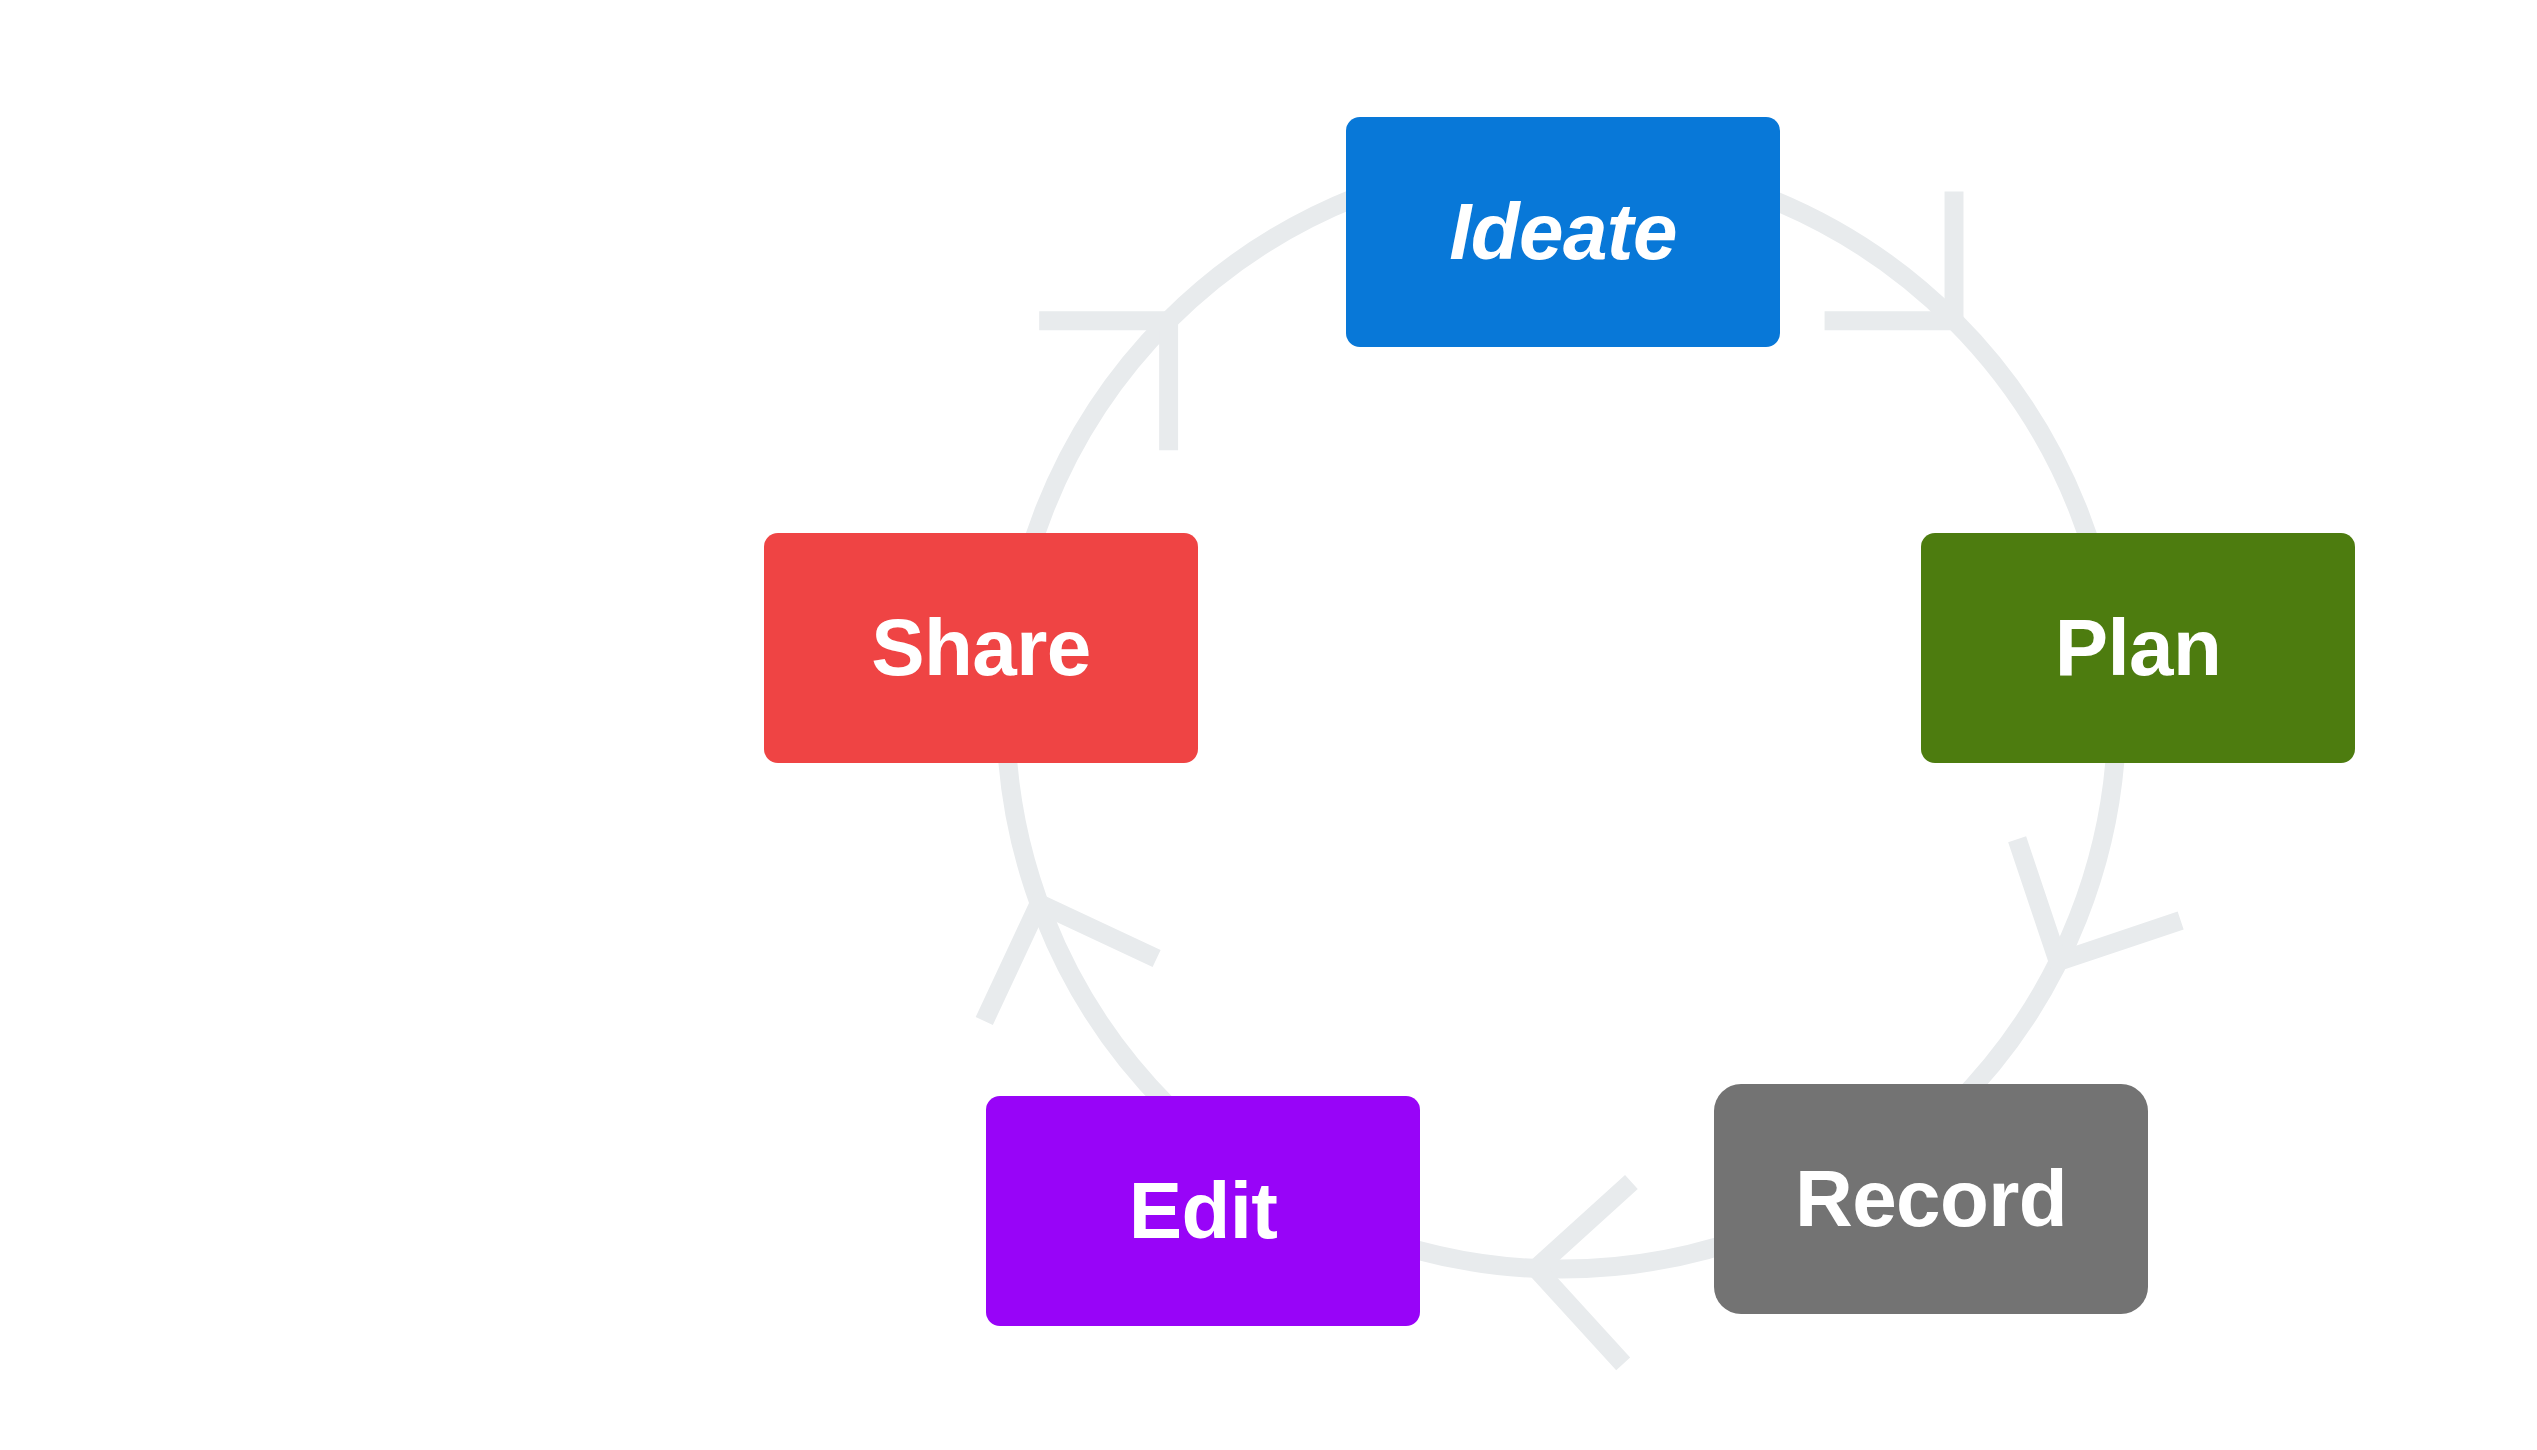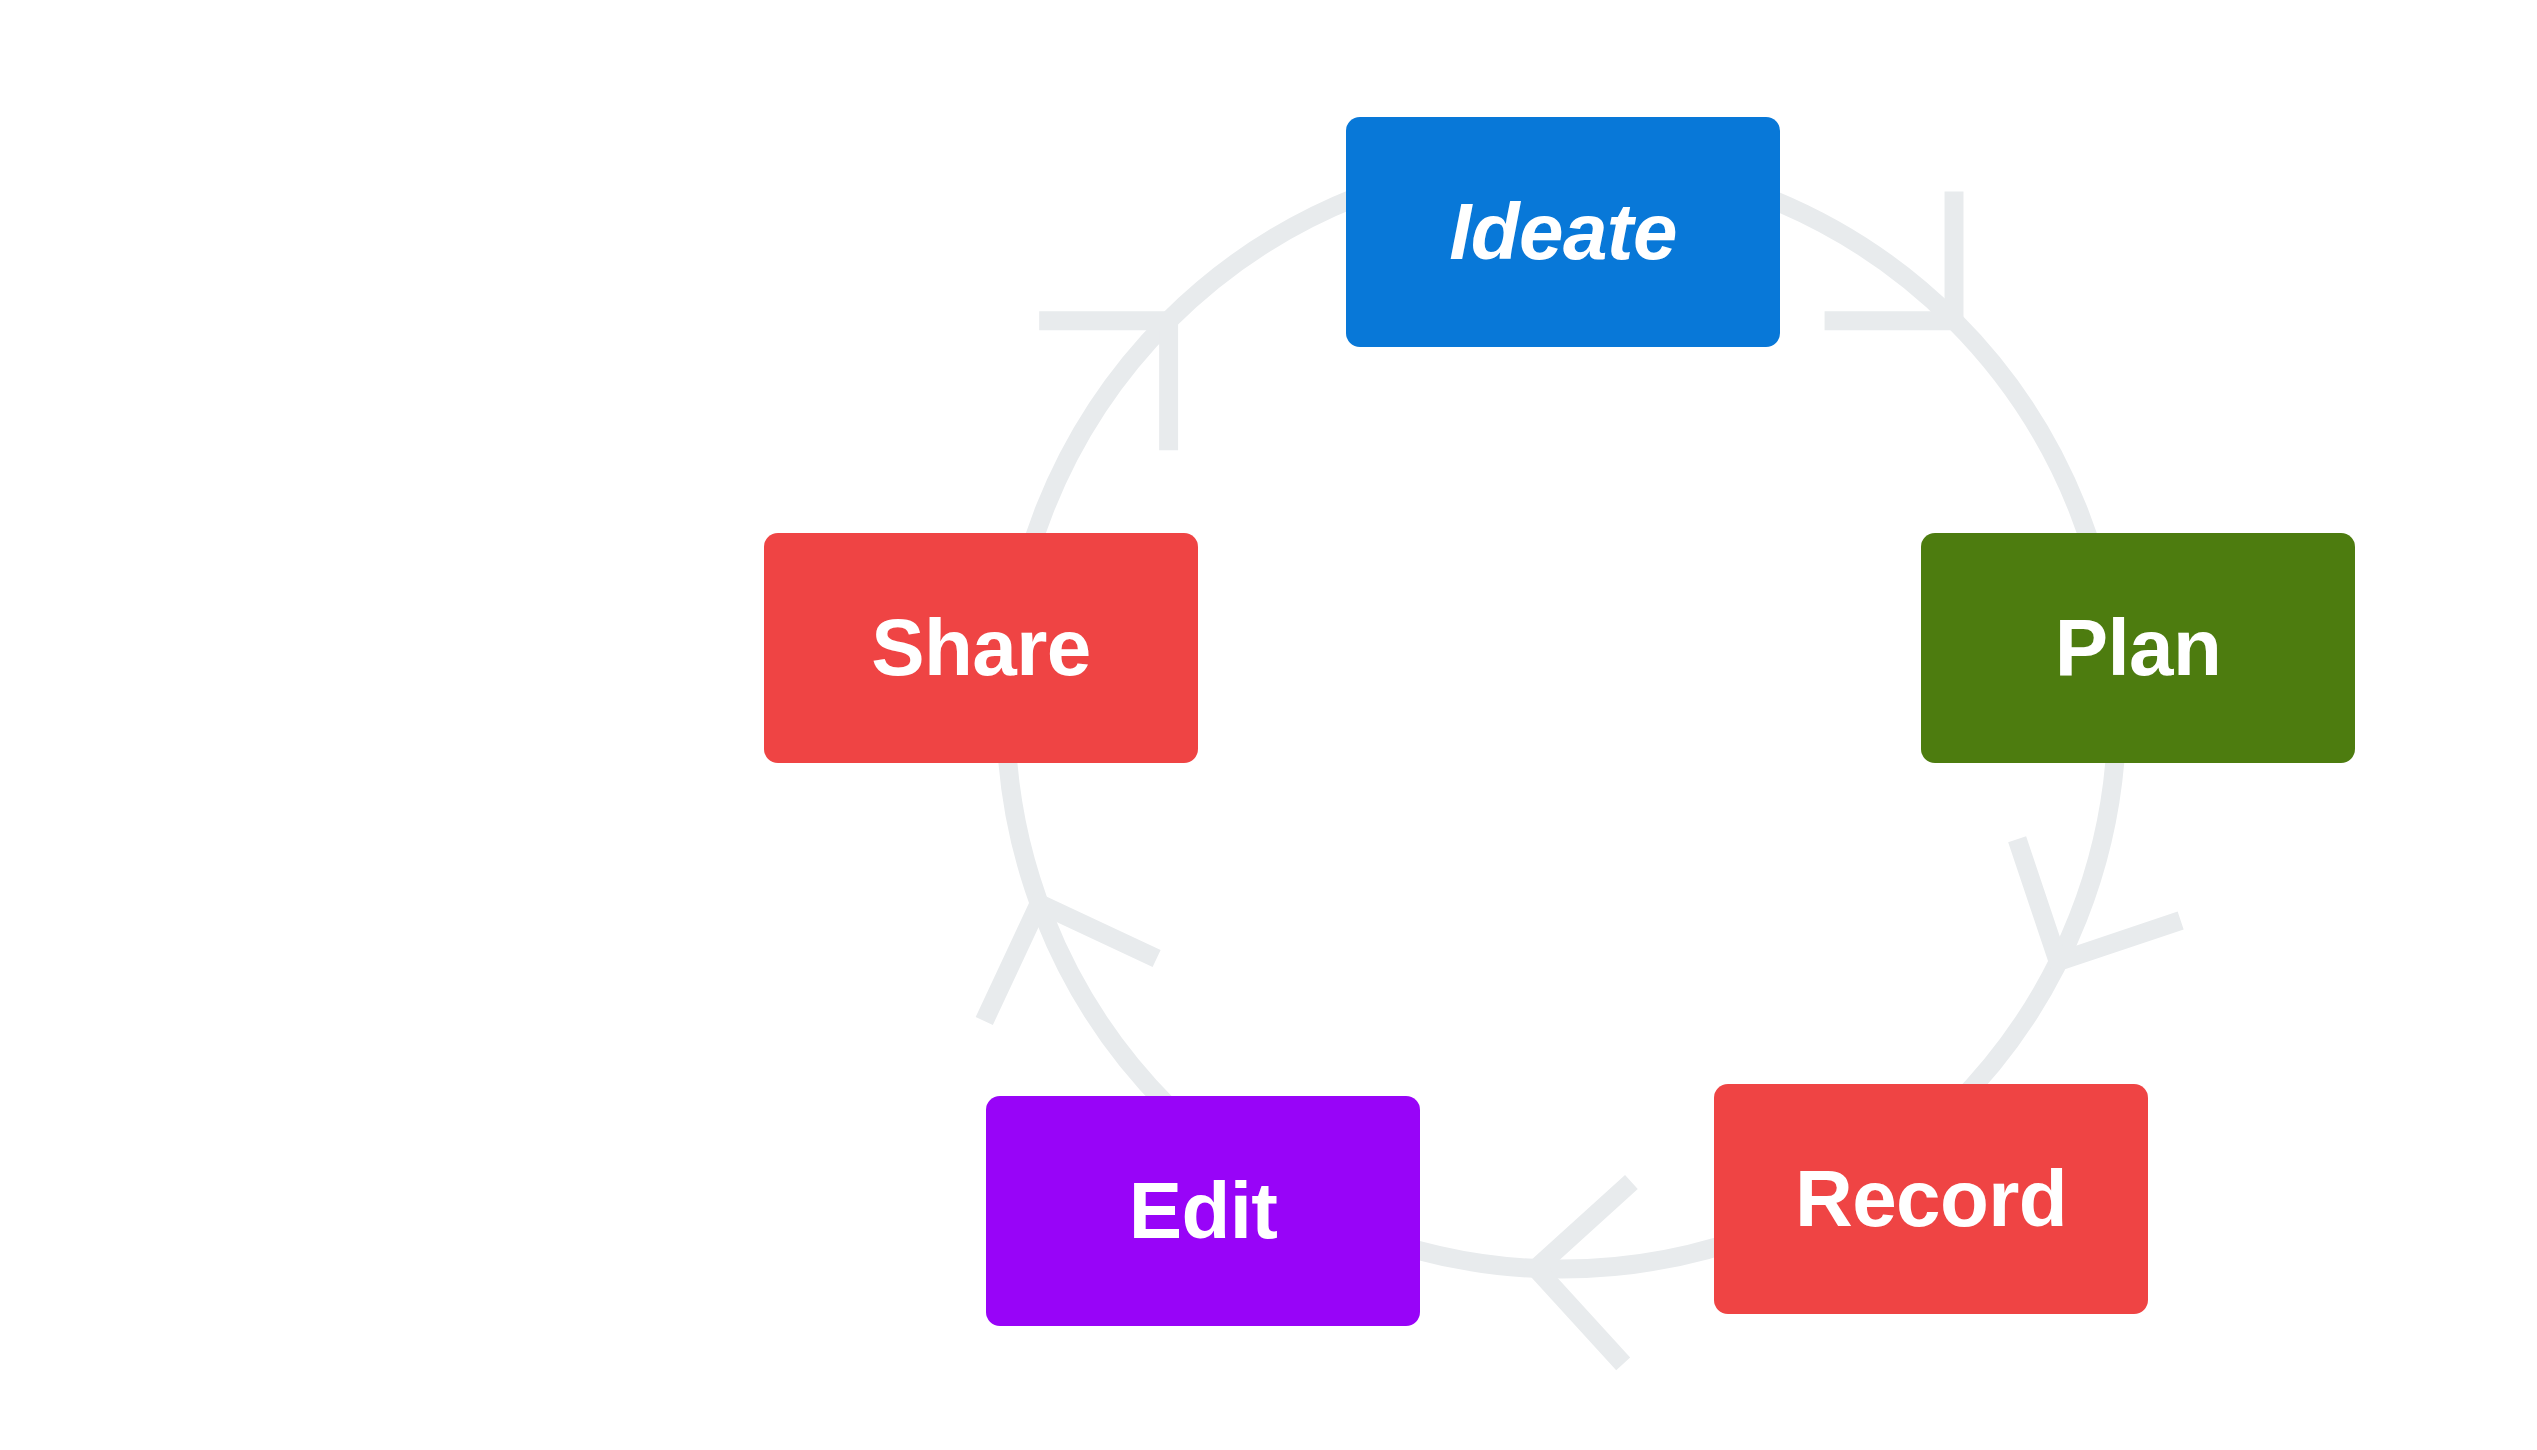--- a/index.html
+++ b/index.html
@@ -76,21 +76,21 @@
 
 
   <div class="step-box step-ideate" style="background-color: rgb(8, 120, 216);">
     <span style="color: rgb(255, 255, 255);">Ideate</span>
   </div>
 
   <div class="step-box step-plan" style="background-color: #4d7c0f;">
     <span style="color: rgb(255, 255, 255);">Plan</span>
   </div>
 
-  <div class="step-box step-record" style="background-color: #ef4444;">
+  <div class="step-box step-record" style="background-color: #737373; border-radius: 27px;">
     <span style="color: rgb(255, 255, 255);">Record</span>
   </div>
 
   <div class="step-box step-edit" style="background-color: rgb(152, 4, 248);">
     <span style="color: rgb(255, 255, 255);">Edit</span>
   </div>
 
   <div class="step-box step-share" style="background-color: #ef4444;">
     <span style="color: rgb(255, 255, 255);">Share</span>
   </div>

